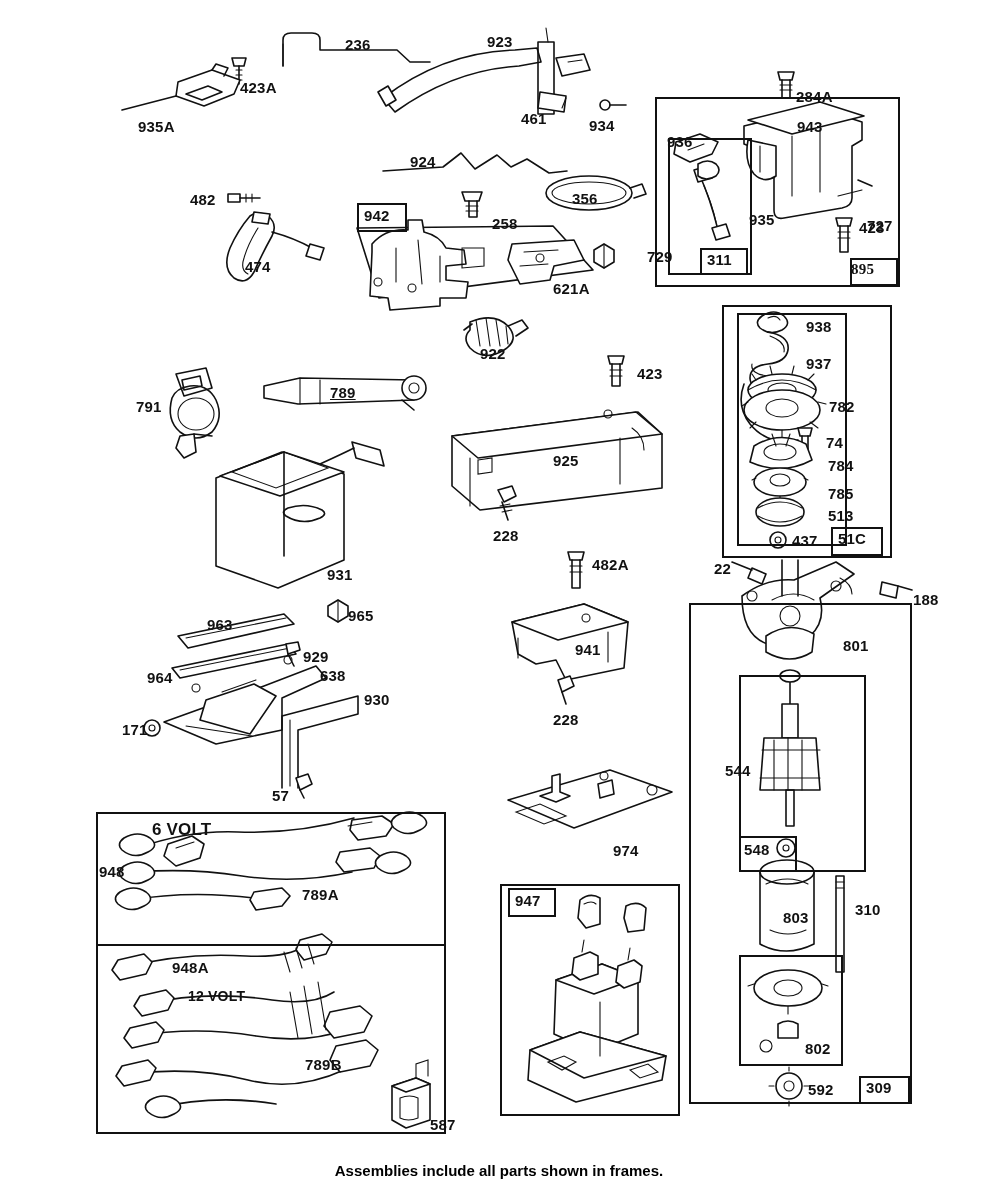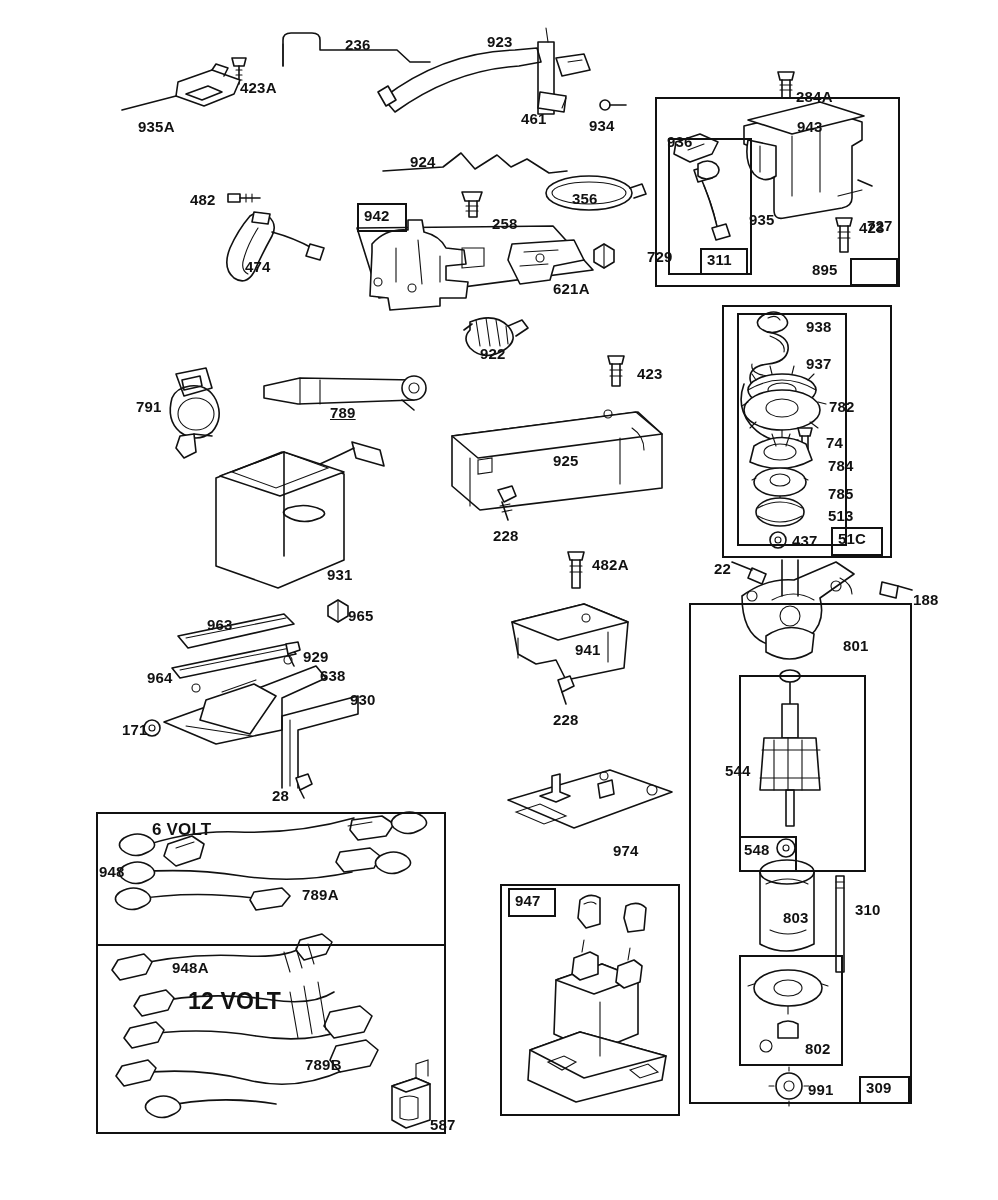--- a/index.html
+++ b/index.html
@@ -465,31 +465,31 @@
   <div class="frame" style="left:739px;top:955px;width:100px;height:107px;"></div>
   <div class="frame" style="left:96px;top:812px;width:346px;height:130px;"></div>
   <div class="frame" style="left:96px;top:944px;width:346px;height:186px;"></div>
   <div class="frame" style="left:500px;top:884px;width:176px;height:228px;"></div>
   <div class="frame" style="left:508px;top:888px;width:44px;height:25px;"></div>
   <div class="frame" style="left:831px;top:527px;width:48px;height:25px;"></div>
   <div class="frame" style="left:850px;top:258px;width:44px;height:24px;"></div>
   <div class="frame" style="left:700px;top:248px;width:44px;height:23px;"></div>
   <div class="frame" style="left:859px;top:1076px;width:47px;height:24px;"></div>
 
-  <div class="lbl" style="left:812px;top:261px;">895</div>
+  <div class="lbl" style="left:851px;top:261px;font-family:Liberation Serif, serif;">895</div>
   <div class="lbl" style="left:707px;top:251px;">311</div>
   <div class="lbl" style="left:838px;top:530px;">51C</div>
   <div class="lbl" style="left:364px;top:207px;">942</div>
   <div class="lbl" style="left:866px;top:1079px;">309</div>
   <div class="lbl" style="left:744px;top:841px;">548</div>
   <div class="lbl" style="left:805px;top:1040px;">802</div>
   <div class="lbl" style="left:515px;top:892px;">947</div>
 
   <div class="lbl" style="left:152px;top:820px;font-size:17px;">6 VOLT</div>
-  <div class="lbl" style="left:188px;top:988px;font-size:23px;">12 VOLT</div>
+  <div class="lbl" style="left:188px;top:988px;font-size:14px;">12 VOLT</div>
 
   <div class="lbl" style="left:345px;top:36px;">236</div>
   <div class="lbl" style="left:487px;top:33px;">923</div>
   <div class="lbl" style="left:240px;top:79px;">423A</div>
   <div class="lbl" style="left:138px;top:118px;">935A</div>
   <div class="lbl" style="left:521px;top:110px;">461</div>
   <div class="lbl" style="left:589px;top:117px;">934</div>
   <div class="lbl" style="left:796px;top:88px;">284A</div>
   <div class="lbl" style="left:797px;top:118px;">943</div>
   <div class="lbl" style="left:667px;top:133px;">936</div>
@@ -501,49 +501,50 @@
   <div class="lbl" style="left:749px;top:211px;">935</div>
   <div class="lbl" style="left:859px;top:219px;">423</div>
   <div class="lbl" style="left:245px;top:258px;">474</div>
   <div class="lbl" style="left:617px;top:248px;margin-left:30px;">729</div>
   <div class="lbl" style="left:553px;top:280px;">621A</div>
   <div class="lbl" style="left:480px;top:345px;">922</div>
   <div class="lbl" style="left:806px;top:318px;">938</div>
   <div class="lbl" style="left:806px;top:355px;">937</div>
   <div class="lbl" style="left:637px;top:365px;">423</div>
   <div class="lbl" style="left:136px;top:398px;">791</div>
-  <div class="lbl" style="left:330px;top:404px;text-decoration:underline;">789</div>
+  <div class="lbl" style="left:330px;top:384px;text-decoration:underline;">789</div>
   <div class="lbl" style="left:829px;top:398px;">782</div>
   <div class="lbl" style="left:826px;top:434px;">74</div>
   <div class="lbl" style="left:828px;top:457px;">784</div>
   <div class="lbl" style="left:553px;top:452px;">925</div>
   <div class="lbl" style="left:828px;top:485px;">785</div>
   <div class="lbl" style="left:828px;top:507px;">513</div>
   <div class="lbl" style="left:792px;top:532px;">437</div>
   <div class="lbl" style="left:493px;top:527px;">228</div>
   <div class="lbl" style="left:327px;top:566px;">931</div>
   <div class="lbl" style="left:592px;top:556px;">482A</div>
   <div class="lbl" style="left:714px;top:560px;">22</div>
   <div class="lbl" style="left:913px;top:591px;">188</div>
   <div class="lbl" style="left:843px;top:637px;">801</div>
   <div class="lbl" style="left:207px;top:616px;">963</div>
   <div class="lbl" style="left:348px;top:607px;">965</div>
   <div class="lbl" style="left:303px;top:648px;">929</div>
   <div class="lbl" style="left:147px;top:669px;">964</div>
   <div class="lbl" style="left:320px;top:667px;">638</div>
-  <div class="lbl" style="left:350px;top:691px;">930</div>
+  <div class="lbl" style="left:364px;top:691px;">930</div>
   <div class="lbl" style="left:122px;top:721px;">171</div>
   <div class="lbl" style="left:575px;top:641px;">941</div>
   <div class="lbl" style="left:553px;top:711px;">228</div>
-  <div class="lbl" style="left:272px;top:787px;">28</div>
+  <div class="lbl" style="left:272px;top:787px;">57</div>
   <div class="lbl" style="left:725px;top:762px;">544</div>
   <div class="lbl" style="left:613px;top:842px;">974</div>
   <div class="lbl" style="left:99px;top:863px;">948</div>
   <div class="lbl" style="left:302px;top:886px;">789A</div>
   <div class="lbl" style="left:783px;top:909px;">803</div>
   <div class="lbl" style="left:855px;top:901px;">310</div>
   <div class="lbl" style="left:172px;top:959px;">948A</div>
   <div class="lbl" style="left:305px;top:1056px;">789B</div>
-  <div class="lbl" style="left:808px;top:1081px;">991</div>
+  <div class="lbl" style="left:808px;top:1081px;">592</div>
   <div class="lbl" style="left:430px;top:1116px;">587</div>
 
+  <div class="caption" style="top:1162px;">Assemblies include all parts shown in frames.</div>
 
 </div>
 
 </body></html>

